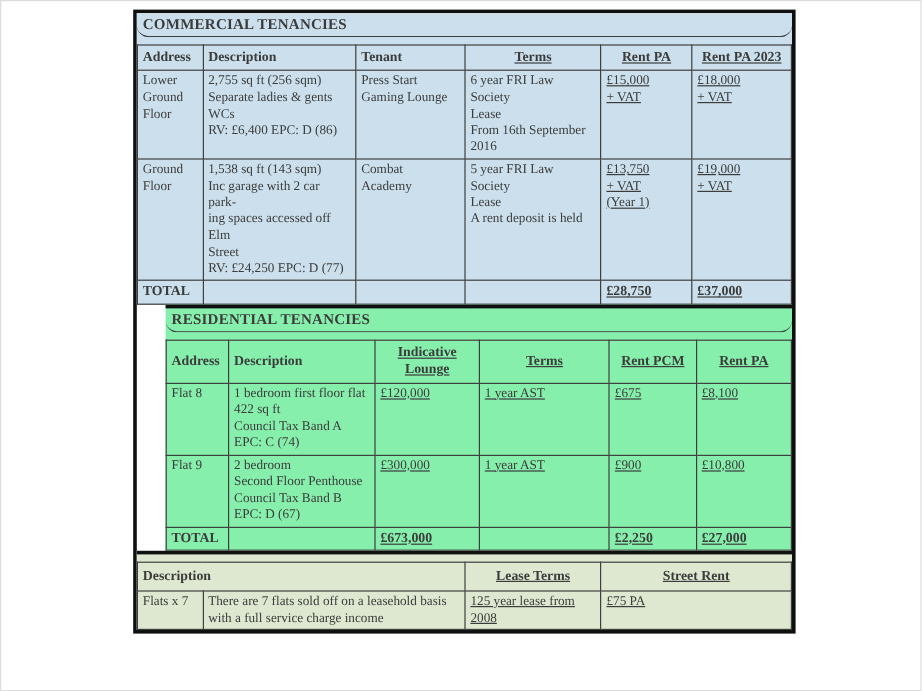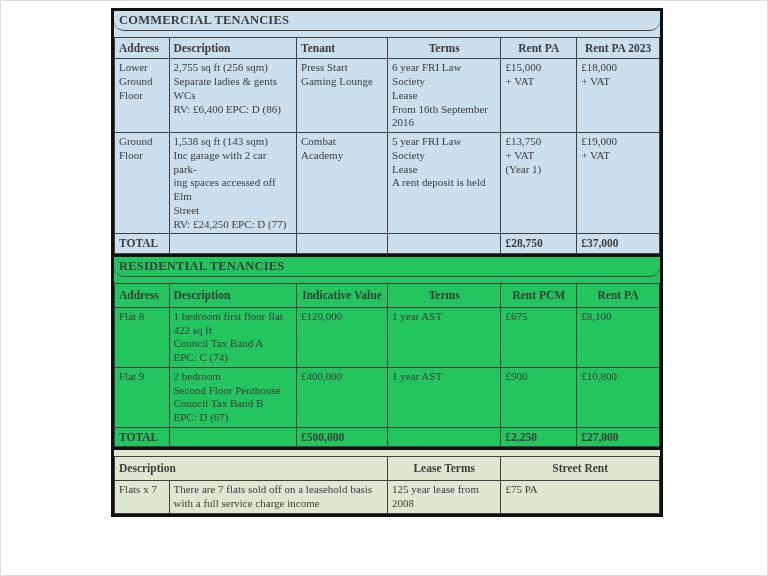--- a/index.html
+++ b/index.html
@@ -20,21 +20,21 @@
   .doc{
     position:absolute;
     left:110px;top:7px;
     width:546px;
     border:3px solid #101010;
     background:#ffffff;
   }
   .sec{display:block;}
   .sec + .sec{border-top:3px solid #101010;}
   .sec-commercial{background:#cbe0ec;}
-  .sec-residential{background:#22c55e;}
+  .sec-residential{background:#86efac;margin-left:24px;}
   .sec-leasehold{background:#dee8d0;}
   .sec-title{
     font-weight:bold;
     font-size:12.5px;
     line-height:15px;
     padding:2px 5px 2px 5px;
     border-bottom:1px solid #3f3f3f;
     letter-spacing:0.2px;
     border-radius:10px;
   }
@@ -53,21 +53,21 @@
     white-space:pre-line;
     overflow:hidden;
   }
   table.grid th{
     font-weight:bold;
     font-size:11.5px;
     vertical-align:middle;
     padding:3px 4px;
   }
   .al{text-align:left;}
-  .ac{}
+  .ac{text-decoration:underline;}
   tr.hdr{height:20px;}
   tr.rh56{height:56px;padding-left:21px;}
   tr.rh64{height:64px;}
   tr.rh24{height:24px;}
   tr.rh30{height:30px;}
   tr.total{height:17px;}
   tr.total td{
     font-weight:bold;
     font-size:11.5px;
     vertical-align:middle;
@@ -171,21 +171,21 @@
             <col class="c-desc">
             <col class="c-ten">
             <col class="c-terms">
             <col class="c-rent">
             <col class="c-rent2">
         </colgroup>
         <thead>
           <tr class="hdr rh24">
             <th class="al">Address</th>
             <th class="al">Description</th>
-            <th class="ac">Indicative Value</th>
+            <th class="ac">Indicative Lounge</th>
             <th class="ac">Terms</th>
             <th class="ac">Rent PCM</th>
             <th class="ac">Rent PA</th>
           </tr>
         </thead>
         <tbody>
           <tr class="row rh56">
             <td class="al">Flat 8</td>
             <td class="al">1 bedroom first floor flat
 422 sq ft
@@ -195,29 +195,29 @@
             <td class="ac">1 year AST</td>
             <td class="ac">£675</td>
             <td class="ac">£8,100</td>
           </tr>
           <tr class="row rh56">
             <td class="al">Flat 9</td>
             <td class="al">2 bedroom
 Second Floor Penthouse
 Council Tax Band B
 EPC: D (67)</td>
-            <td class="ac">£400,000</td>
+            <td class="ac">£300,000</td>
             <td class="ac">1 year AST</td>
             <td class="ac">£900</td>
             <td class="ac">£10,800</td>
           </tr>
           <tr class="total">
             <td class="al">TOTAL</td>
             <td></td>
-            <td class="ac">£500,000</td>
+            <td class="ac">£673,000</td>
             <td></td>
             <td class="ac">£2,250</td>
             <td class="ac">£27,000</td>
           </tr>
         </tbody>
       </table>
     </section>
 
     <section class="sec sec-leasehold">
       <div class="sec-gap"></div>

